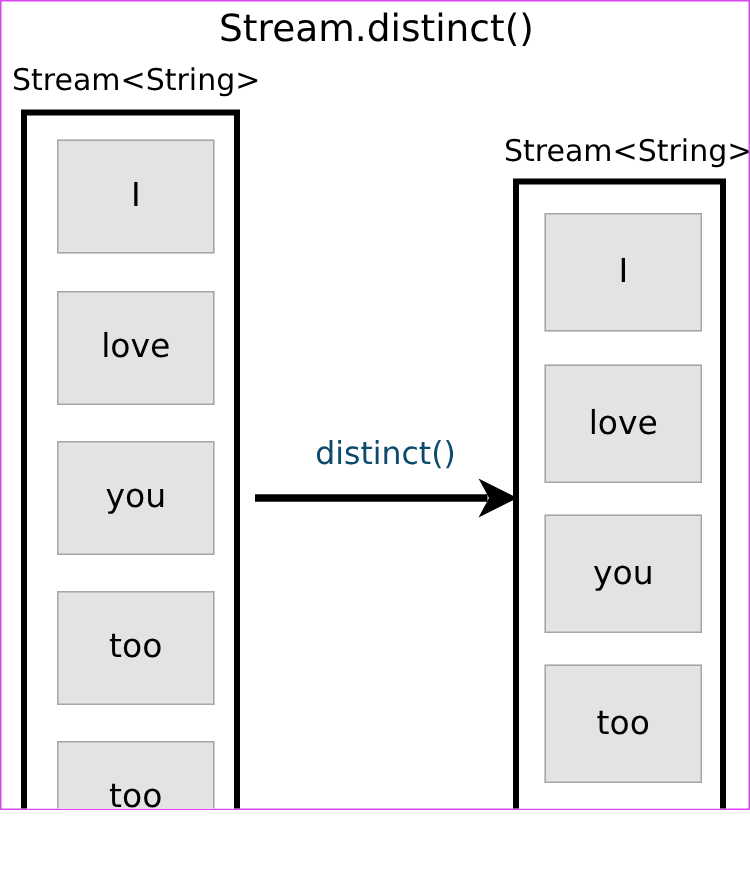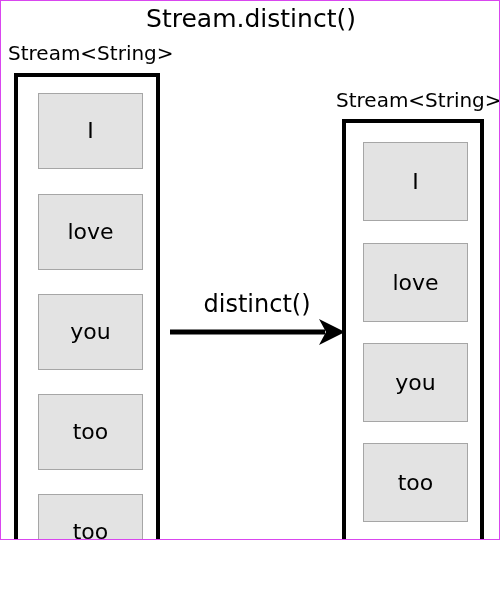--- a/index.html
+++ b/index.html
@@ -87,22 +87,22 @@
     top: 316px;
     width: 176px;
     height: 30px;
   }
   .arrow-label {
     position: absolute;
     left: 168px;
     top: 290px;
     width: 176px;
     text-align: center;
-    font-size: 24px;
-    color: #000000;
+    font-size: 21px;
+    color: #0c4a6e;
     line-height: 1.1;
     white-space: nowrap;
   }
 </style>
 </head>
 <body>
 
 <div id="canvas">
 
   <div class="title">Stream.distinct()</div>

